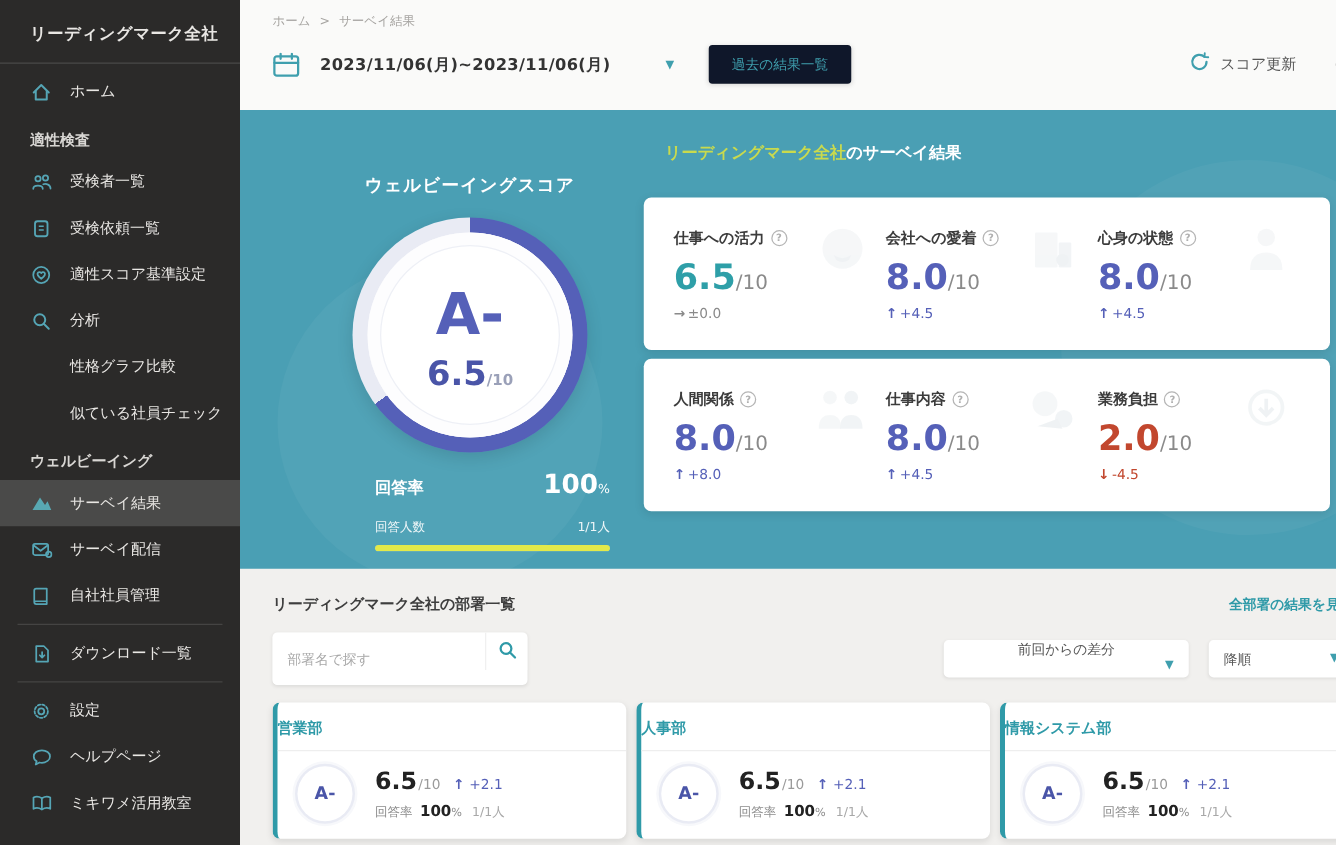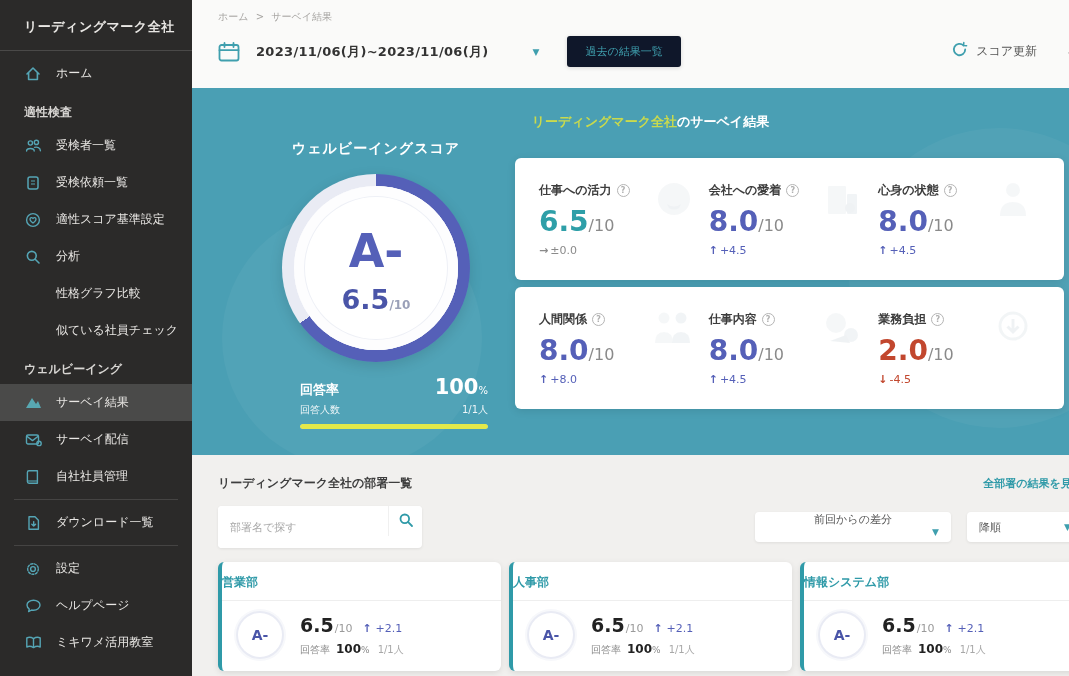--- a/index.html
+++ b/index.html
@@ -50,21 +50,21 @@
   .grade { font-size:46px; font-weight:bold; color:#5560b8; line-height:1; margin-top:6px; }
   .score-line { margin-top:10px; }
   .score-num { font-size:27px; font-weight:bold; color:#4a55a8; }
   .score-max { font-size:12px; color:#9aa0b8; font-weight:bold; }
 
   .stats { position:absolute; left:108px; top:287px; width:188px; z-index:2; color:#fff; }
   .stat-row1 { display:flex; justify-content:space-between; align-items:baseline; }
   .rate-label { font-size:13px; font-weight:bold; }
   .rate-value { font-size:21px; font-weight:bold; }
   .rate-unit { font-size:10px; font-weight:normal; }
-  .stat-row2 { display:flex; justify-content:space-between; font-size:10px; color:rgba(255,255,255,.9); margin-top:4px;text-align:right; }
+  .stat-row2 { display:flex; justify-content:space-between; font-size:10px; color:rgba(255,255,255,.9); margin-top:16px;text-align:right; }
   .progress-track { margin-top:7px; height:5px; border-radius:3px; background:rgba(255,255,255,.3); overflow:hidden; }
   .progress-fill { height:100%; background:#e3e94a; border-radius:3px; }
 
   .metric-rows { position:absolute; left:323px; top:70px; width:549px; z-index:2; }
   .metric-card { background:#fff; border-radius:6px; box-shadow:0 2px 8px rgba(0,0,0,.10); display:flex; padding:24px 20px 20px 20px; height:122px; }
   .metric-card + .metric-card { margin-top:7px; }
   .metric-cell { flex:1; position:relative; padding-left:4px; }
   .metric-label-row { display:flex; align-items:center; font-size:12px; font-weight:bold; color:#3c3c3c; }
   .info-dot { width:13px; height:13px; border-radius:50%; border:1px solid #b5b5b5; color:#b0b0b0; font-size:8px; display:inline-flex; align-items:center; justify-content:center; margin-left:5px; font-weight:bold; }
   .metric-value-row { margin-top:9px; }

